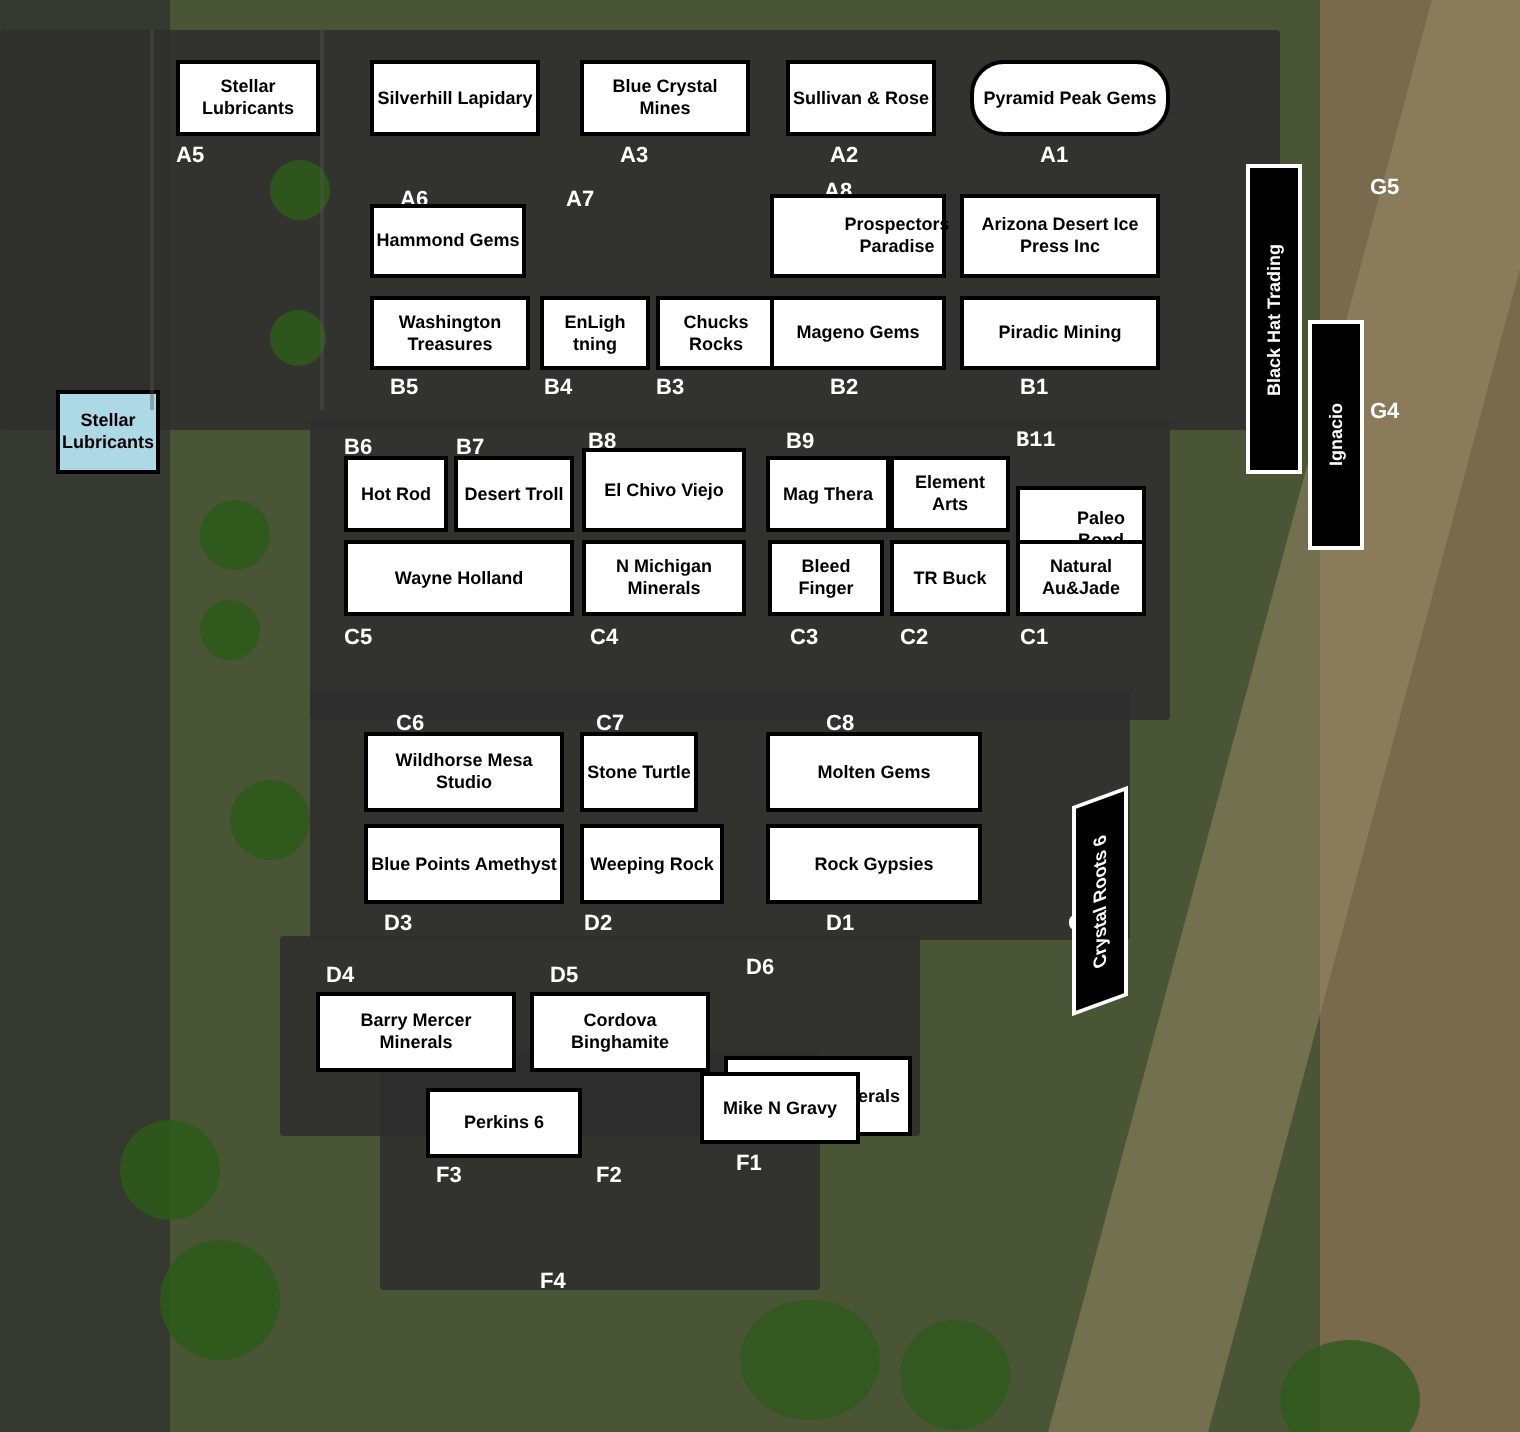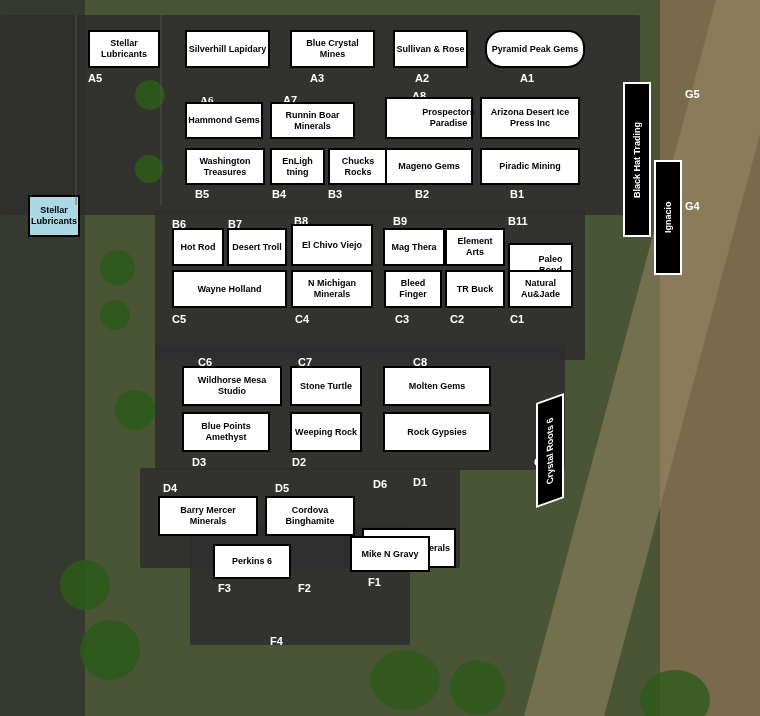--- a/index.html
+++ b/index.html
@@ -107,50 +107,50 @@
   <div class="porta-box" style="left:28px;top:195px;width:52px;height:42px;">
     <span style="font-size:9px;font-weight:bold;">Stellar Lubricants</span>
   </div>
 
   <span class="row-label" style="left:88px;top:72px;">A5</span>
   <span class="row-label" style="left:210px;top:72px;margin-top:36px;">A4</span>
   <span class="row-label" style="left:310px;top:72px;">A3</span>
   <span class="row-label" style="left:415px;top:72px;">A2</span>
   <span class="row-label" style="left:520px;top:72px;">A1</span>
 
-  <span class="row-label" style="left:200px;top:94px;font-family:Liberation Serif, serif;">A6</span>
+  <span class="row-label" style="left:200px;top:94px;">A6</span>
   <span class="row-label" style="left:283px;top:94px;">A7</span>
   <span class="row-label" style="left:412px;top:90px;">A8</span>
   <span class="row-label" style="left:510px;top:90px;margin-top:10px;">A9</span>
 
   <span class="row-label" style="left:195px;top:188px;">B5</span>
   <span class="row-label" style="left:272px;top:188px;">B4</span>
   <span class="row-label" style="left:328px;top:188px;">B3</span>
   <span class="row-label" style="left:415px;top:188px;">B2</span>
   <span class="row-label" style="left:510px;top:188px;">B1</span>
 
   <span class="row-label" style="left:172px;top:218px;">B6</span>
   <span class="row-label" style="left:228px;top:218px;">B7</span>
   <span class="row-label" style="left:294px;top:215px;">B8</span>
   <span class="row-label" style="left:393px;top:215px;">B9</span>
-  <span class="row-label" style="left:508px;top:215px;">B11</span>
+  <span class="row-label" style="left:508px;top:215px;font-family:Liberation Mono, monospace;">B11</span>
 
   <span class="row-label" style="left:172px;top:313px;">C5</span>
   <span class="row-label" style="left:295px;top:313px;">C4</span>
   <span class="row-label" style="left:395px;top:313px;">C3</span>
   <span class="row-label" style="left:450px;top:313px;">C2</span>
   <span class="row-label" style="left:510px;top:313px;">C1</span>
 
   <span class="row-label" style="left:198px;top:356px;">C6</span>
   <span class="row-label" style="left:298px;top:356px;">C7</span>
   <span class="row-label" style="left:413px;top:356px;">C8</span>
 
   <span class="row-label" style="left:192px;top:456px;">D3</span>
   <span class="row-label" style="left:292px;top:456px;">D2</span>
-  <span class="row-label" style="left:413px;top:456px;margin-top:20px;">D1</span>
+  <span class="row-label" style="left:413px;top:456px;">D1</span>
 
   <span class="row-label" style="left:685px;top:88px;">G5</span>
   <span class="row-label" style="left:685px;top:200px;">G4</span>
   <span class="row-label" style="left:534px;top:456px;">G2</span>
 
   <span class="row-label" style="left:163px;top:482px;">D4</span>
   <span class="row-label" style="left:275px;top:482px;">D5</span>
   <span class="row-label" style="left:373px;top:478px;">D6</span>
 
   <span class="row-label" style="left:218px;top:582px;">F3</span>
@@ -158,21 +158,20 @@
   <span class="row-label" style="left:368px;top:576px;">F1</span>
   <span class="row-label" style="left:270px;top:635px;">F4</span>
 
   <div class="booth" style="left:88px;top:30px;width:72px;height:38px;">Stellar Lubricants</div>
   <div class="booth" style="left:185px;top:30px;width:85px;height:38px;">Silverhill Lapidary</div>
   <div class="booth" style="left:290px;top:30px;width:85px;height:38px;">Blue Crystal Mines</div>
   <div class="booth" style="left:393px;top:30px;width:75px;height:38px;">Sullivan &amp; Rose</div>
   <div class="booth" style="left:485px;top:30px;width:100px;height:38px;border-radius:17px;">Pyramid Peak Gems</div>
 
   <div class="booth" style="left:185px;top:102px;width:78px;height:37px;">Hammond Gems</div>
-  <div class="booth" style="left:270px;top:102px;width:85px;height:37px;">Runnin Boar Minerals</div>
   <div class="booth" style="left:385px;top:97px;width:88px;height:42px;padding-left:40px;">Prospectors Paradise</div>
   <div class="booth" style="left:480px;top:97px;width:100px;height:42px;">Arizona Desert Ice Press Inc</div>
 
   <div class="booth" style="left:185px;top:148px;width:80px;height:37px;">Washington Treasures</div>
   <div class="booth" style="left:270px;top:148px;width:55px;height:37px;">EnLigh tning</div>
   <div class="booth" style="left:328px;top:148px;width:60px;height:37px;">Chucks Rocks</div>
   <div class="booth" style="left:385px;top:148px;width:88px;height:37px;">Mageno Gems</div>
   <div class="booth" style="left:480px;top:148px;width:100px;height:37px;">Piradic Mining</div>
 
   <div class="booth" style="left:172px;top:228px;width:52px;height:38px;">Hot Rod</div>
@@ -182,24 +181,24 @@
   <div class="booth" style="left:445px;top:228px;width:60px;height:38px;">Element Arts</div>
   <div class="booth" style="left:508px;top:243px;width:65px;height:44px;padding-left:21px;">Paleo Bond</div>
 
   <div class="booth" style="left:172px;top:270px;width:115px;height:38px;">Wayne Holland</div>
   <div class="booth" style="left:291px;top:270px;width:82px;height:38px;">N Michigan Minerals</div>
   <div class="booth" style="left:384px;top:270px;width:58px;height:38px;">Bleed Finger</div>
   <div class="booth" style="left:445px;top:270px;width:60px;height:38px;">TR Buck</div>
   <div class="booth" style="left:508px;top:270px;width:65px;height:38px;">Natural Au&amp;Jade</div>
 
   <div class="booth" style="left:182px;top:366px;width:100px;height:40px;">Wildhorse Mesa Studio</div>
-  <div class="booth" style="left:290px;top:366px;width:72px;height:40px;">Stone Turtle</div>
+  <div class="booth" style="left:290px;top:366px;width:59px;height:40px;">Stone Turtle</div>
   <div class="booth" style="left:383px;top:366px;width:108px;height:40px;">Molten Gems</div>
 
-  <div class="booth" style="left:182px;top:412px;width:88px;height:40px;">Blue Points Amethyst</div>
+  <div class="booth" style="left:182px;top:412px;width:100px;height:40px;">Blue Points Amethyst</div>
   <div class="booth" style="left:290px;top:412px;width:72px;height:40px;">Weeping Rock</div>
   <div class="booth" style="left:383px;top:412px;width:108px;height:40px;">Rock Gypsies</div>
 
   <div class="booth" style="left:158px;top:496px;width:100px;height:40px;">Barry Mercer Minerals</div>
   <div class="booth" style="left:265px;top:496px;width:90px;height:40px;">Cordova Binghamite</div>
   <div class="booth" style="left:362px;top:488px;width:94px;height:40px;margin-top:40px;">Trina Ruiz Minerals</div>
 
   <div class="booth" style="left:213px;top:544px;width:78px;height:35px;">Perkins 6</div>
   <div class="booth" style="left:350px;top:536px;width:80px;height:36px;">Mike N Gravy</div>
 

